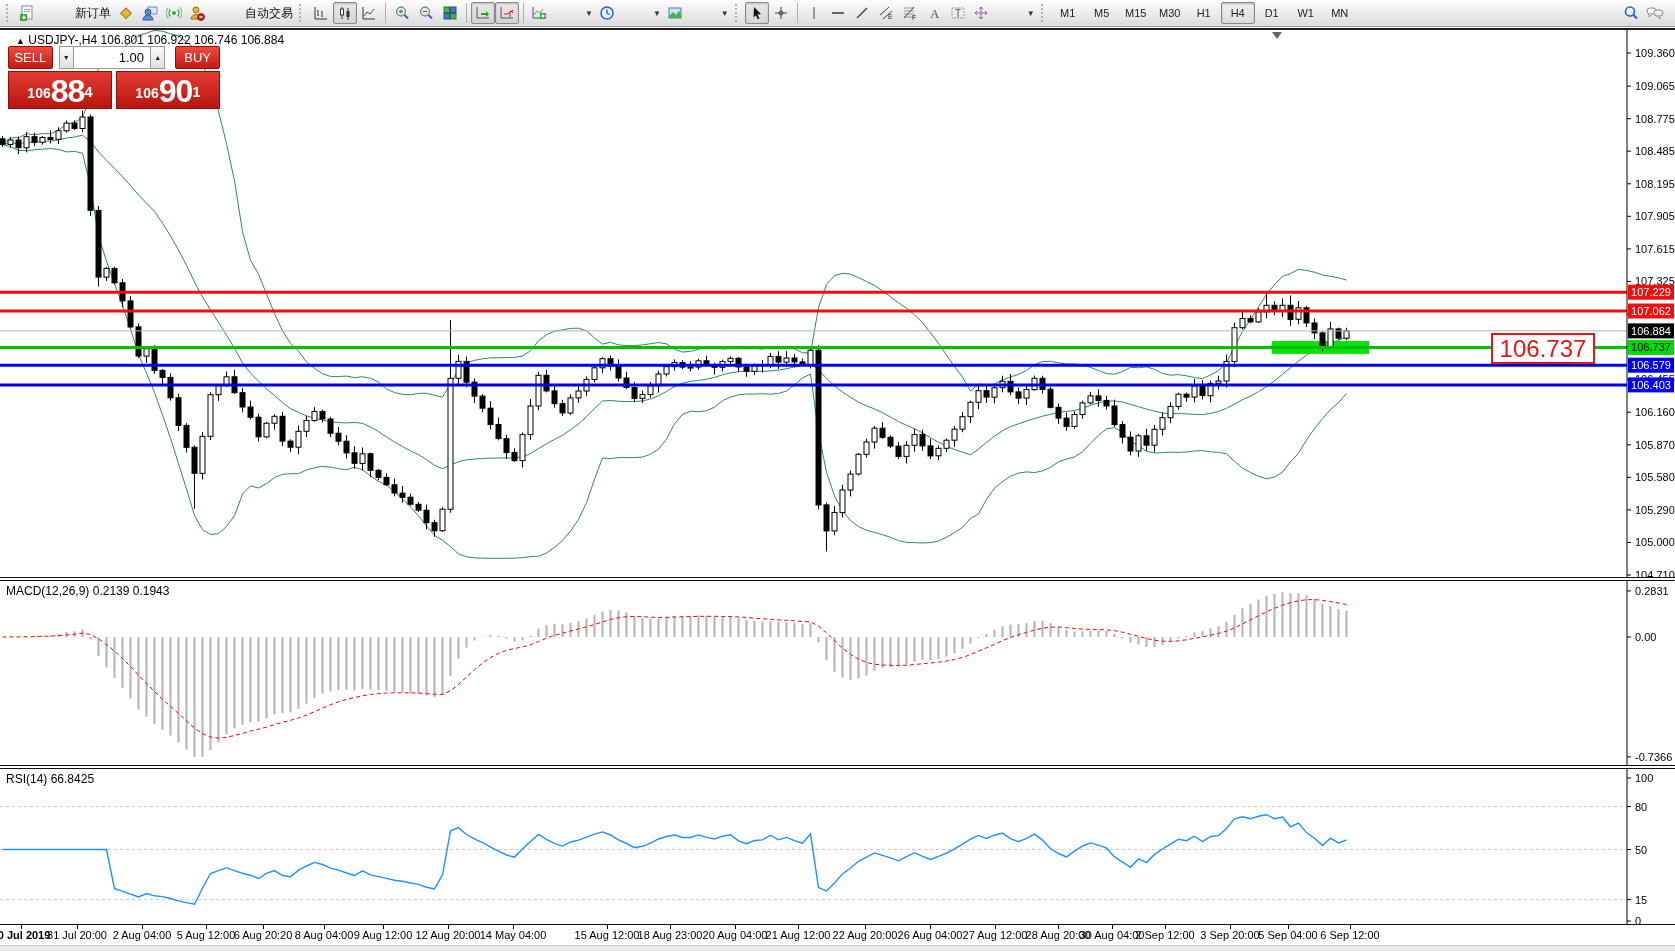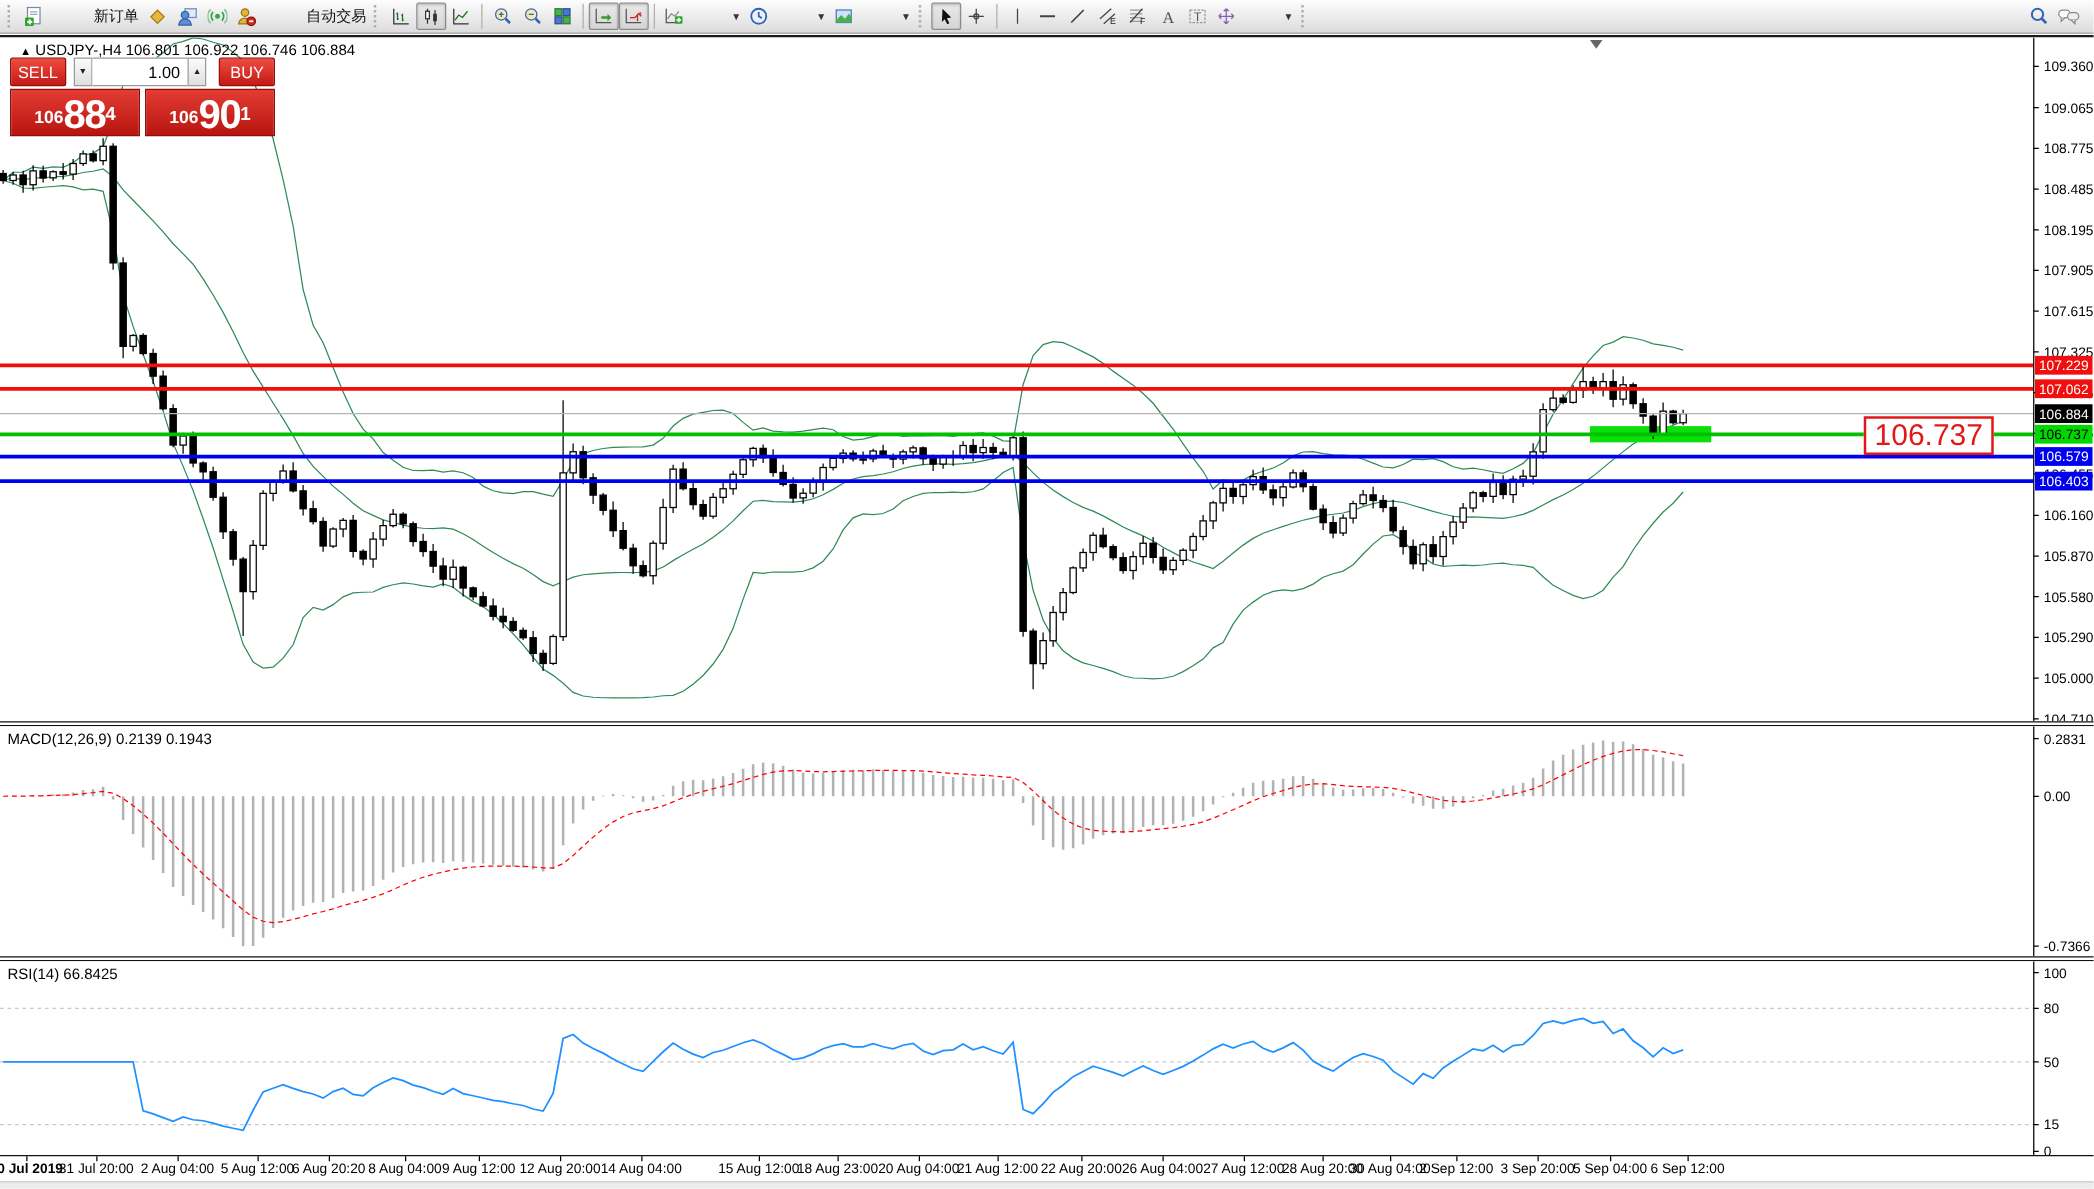--- a/index.html
+++ b/index.html
@@ -297,20 +297,31 @@
       </div>
     <div class="tb">
         <span>
           <svg width="16" height="16">
             <path d="M8,2 L8,14 M2,8 L14,8 M8,2 l-2,2 M8,2 l2,2 M8,14 l-2,-2 M8,14 l2,-2 M2,8 l2,-2 M2,8 l2,2 M14,8 l-2,-2 M14,8 l-2,2" stroke="#8a5fb0" fill="none"></path>
           </svg>
         </span>
         <span class="caret">▼</span>
       </div>
     <div class="grip"></div>
+    <div id="tf-group" style="display:flex;align-items:center;">
+        <div class="tf">M1</div>
+        <div class="tf">M5</div>
+        <div class="tf">M15</div>
+        <div class="tf">M30</div>
+        <div class="tf">H1</div>
+        <div class="tf on">H4</div>
+        <div class="tf">D1</div>
+        <div class="tf">W1</div>
+        <div class="tf">MN</div>
+      </div>
     <div class="tbright">
       <div class="tb">
           <span>
             <svg width="16" height="16">
               <circle cx="7" cy="6.5" r="4.5" fill="none" stroke="#2f63b5" stroke-width="1.6"></circle>
               <line x1="10.5" y1="10" x2="14" y2="13.5" stroke="#2f63b5" stroke-width="2.2"></line>
             </svg>
           </span>
         </div>
       <div class="tb">
@@ -1319,21 +1330,21 @@
       <div class="tlabel" style="left: 206px;">5 Aug 12:00</div>
       <div class="ttick" style="left: 263px;"></div>
       <div class="tlabel" style="left: 263px;">6 Aug 20:20</div>
       <div class="ttick" style="left: 324px;"></div>
       <div class="tlabel" style="left: 324px;">8 Aug 04:00</div>
       <div class="ttick" style="left: 383px;"></div>
       <div class="tlabel" style="left: 383px;">9 Aug 12:00</div>
       <div class="ttick" style="left: 448px;"></div>
       <div class="tlabel" style="left: 448px;">12 Aug 20:00</div>
       <div class="ttick" style="left: 513px;"></div>
-      <div class="tlabel" style="left: 513px;">14 Aug 04:00</div>
+      <div class="tlabel" style="left: 513px;">14 May 04:00</div>
       <div class="ttick" style="left: 607px;"></div>
       <div class="tlabel" style="left: 607px;">15 Aug 12:00</div>
       <div class="ttick" style="left: 670px;"></div>
       <div class="tlabel" style="left: 670px;">18 Aug 23:00</div>
       <div class="ttick" style="left: 735px;"></div>
       <div class="tlabel" style="left: 735px;">20 Aug 04:00</div>
       <div class="ttick" style="left: 798px;"></div>
       <div class="tlabel" style="left: 798px;">21 Aug 12:00</div>
       <div class="ttick" style="left: 865px;"></div>
       <div class="tlabel" style="left: 865px;">22 Aug 20:00</div>

